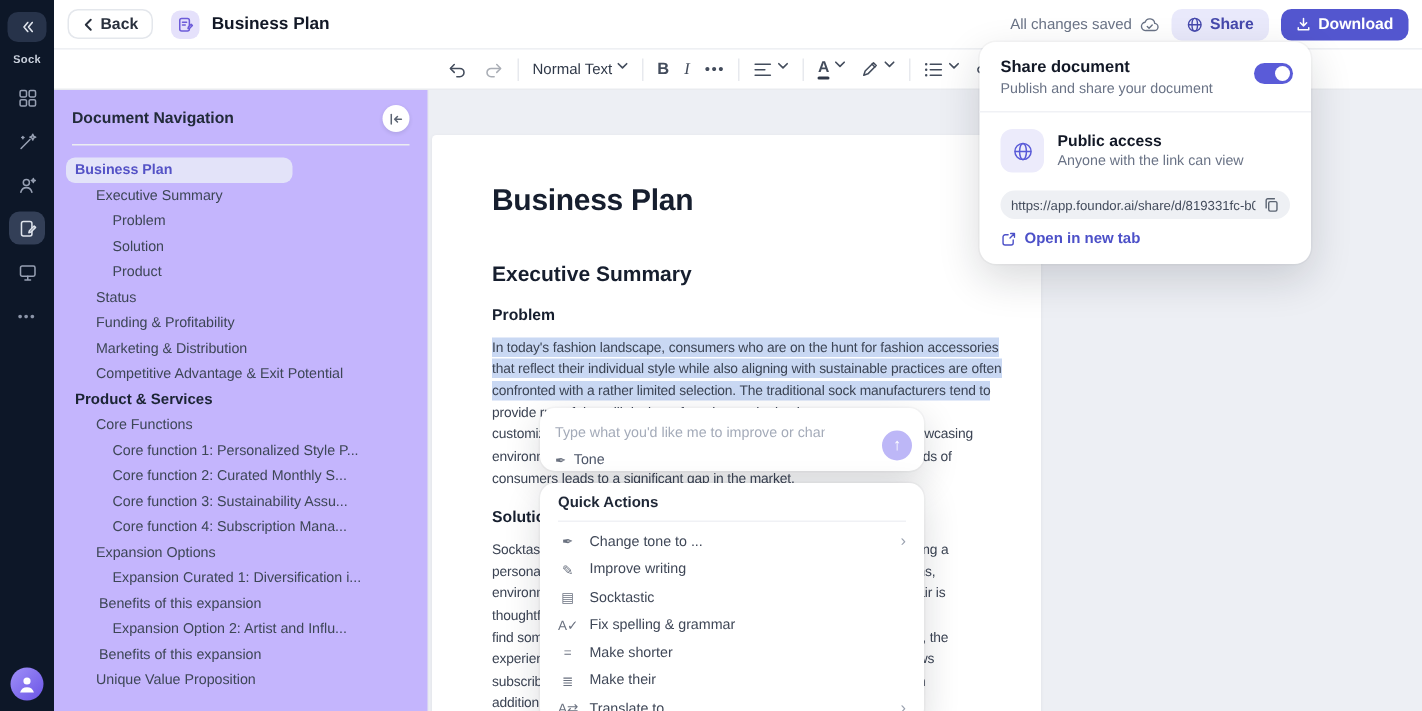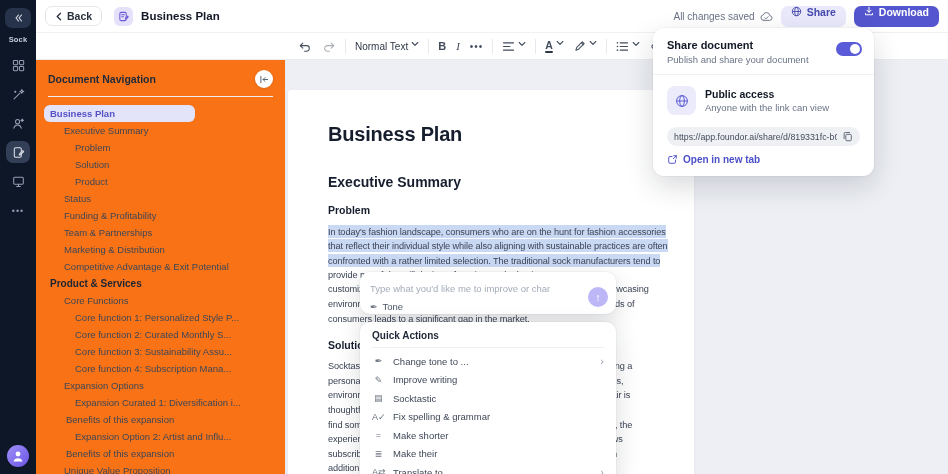--- a/index.html
+++ b/index.html
@@ -21,39 +21,39 @@
   .side-dots { color:#8b94a8; font-size:9px; letter-spacing:1px; margin-top:2px; }
   .avatar { position:absolute; bottom:7px; left:7px; width:22px; height:22px; border-radius:50%; background:linear-gradient(135deg,#a090f8,#6a54e6); display:flex; align-items:center; justify-content:center; }
 
   
   .header { position:absolute; left:36px; top:0; right:0; height:33px; background:#fff; border-bottom:1px solid #eef0f3; display:flex; align-items:center; padding:0 9px; z-index:20; }
   .back-btn { display:flex; align-items:center; gap:4px; border:1px solid #e4e7ec; border-radius:7px; height:20px; padding:0 9px; font-size:10.5px; font-weight:600; color:#29303d; background:#fff; }
   .doc-badge { margin-left:12px; width:19px; height:19px; border-radius:6px; background:#e5e1fb; display:flex; align-items:center; justify-content:center; }
   .doc-title { margin-left:8px; font-size:11.5px; font-weight:700; color:#121826; }
   .header-right { margin-left:auto; display:flex; align-items:center; gap:8px; }
   .saved { display:flex; align-items:center; gap:5px; font-size:10px; color:#6a7386; }
-  .btn { display:flex; gap:5px; height:21px; border-radius:7px; font-size:10.5px; font-weight:600; padding:0 10px; }
+  .btn { display:flex; align-items:center; gap:5px; height:21px; border-radius:7px; font-size:10.5px; font-weight:600; padding:0 10px; }
   .btn-share { background:#e9e9fb; color:#4649ac; }
   .btn-download { background:#5356cf; color:#fff; }
 
   
   .toolbar { position:absolute; left:36px; top:33px; right:0; height:27px; background:#fff; border-bottom:1px solid #e9ebef; display:flex; align-items:center; padding-left:262px; z-index:15; color:#434c5c; }
   .tb-group { display:flex; align-items:center; gap:10px; }
   .tb-sep { width:1px; height:15px; background:#e7e9ee; margin:0 9px; }
   .tb-btn { display:flex; align-items:flex-start; gap:3px; color:#434c5c; }
   .tb-label { font-size:10px; color:#2f3848; }
   .tb-b { font-size:11px; font-weight:800; }
   .tb-i { font-size:11px; font-style:italic; font-family:"Liberation Serif",serif; }
   .tb-more { font-size:10px; letter-spacing:1px; color:#434c5c; }
   .tb-A { font-size:10.5px; font-weight:700; line-height:10px; }
   .tb-A .bar { display:block; height:2px; background:#303848; margin-top:1px; border-radius:1px; }
   .muted { opacity:.45; }
 
   
-  .nav-panel { position:absolute; left:36px; top:60px; bottom:0; width:250px; background:#f97316; border-right:1px solid #e8eaef; z-index:5; }
+  .nav-panel { position:absolute; left:36px; top:60px; bottom:0; width:250px; background:#c4b5fd; border-right:1px solid #e8eaef; z-index:5; }
   .nav-head { display:flex; align-items:center; justify-content:space-between; padding:10px 12px 6px 12px; }
   .nav-title { font-size:10.5px; font-weight:700; color:#222b3a; }
   .nav-collapse { width:18px; height:18px; border-radius:50%; background:#fff; box-shadow:0 1px 3px rgba(16,24,40,.12); display:flex; align-items:center; justify-content:center; }
   .nav-divider { height:1px; background:#ebedf2; margin:2px 12px 6px 12px; }
   .nav-tree { padding:2px 8px; }
   .nav-item { height:17px; display:flex; align-items:center; font-size:9.5px; color:#3d4656; padding:0 6px; border-radius:6px; white-space:nowrap; overflow:hidden; }
   .nav-item.lvl0 { margin-left:0; }
   .nav-item.lvl1 { margin-left:14px; }
   .nav-item.lvl2 { margin-left:25px; }
   .nav-item.lvl3 { margin-left:16px; }
@@ -324,21 +324,20 @@
     </div>
     <div class="nav-divider"></div>
     <div class="nav-tree">
         <div class="nav-item lvl0 active">Business Plan</div>
         <div class="nav-item lvl1">Executive Summary</div>
         <div class="nav-item lvl2">Problem</div>
         <div class="nav-item lvl2">Solution</div>
         <div class="nav-item lvl2">Product</div>
         <div class="nav-item lvl1">Status</div>
         <div class="nav-item lvl1">Funding &amp; Profitability</div>
-        <div class="nav-item lvl1">Team &amp; Partnerships</div>
         <div class="nav-item lvl1">Marketing &amp; Distribution</div>
         <div class="nav-item lvl1">Competitive Advantage &amp; Exit Potential</div>
         <div class="nav-item lvl0 bold">Product &amp; Services</div>
         <div class="nav-item lvl1">Core Functions</div>
         <div class="nav-item lvl2">Core function 1: Personalized Style P...</div>
         <div class="nav-item lvl2">Core function 2: Curated Monthly S...</div>
         <div class="nav-item lvl2">Core function 3: Sustainability Assu...</div>
         <div class="nav-item lvl2">Core function 4: Subscription Mana...</div>
         <div class="nav-item lvl1">Expansion Options</div>
         <div class="nav-item lvl2">Expansion Curated 1: Diversification i...</div>

